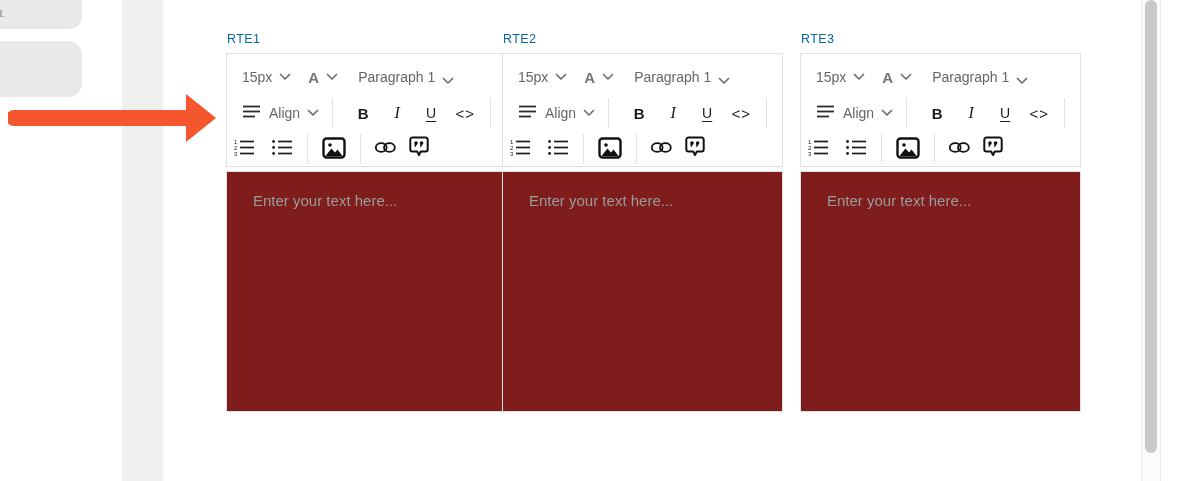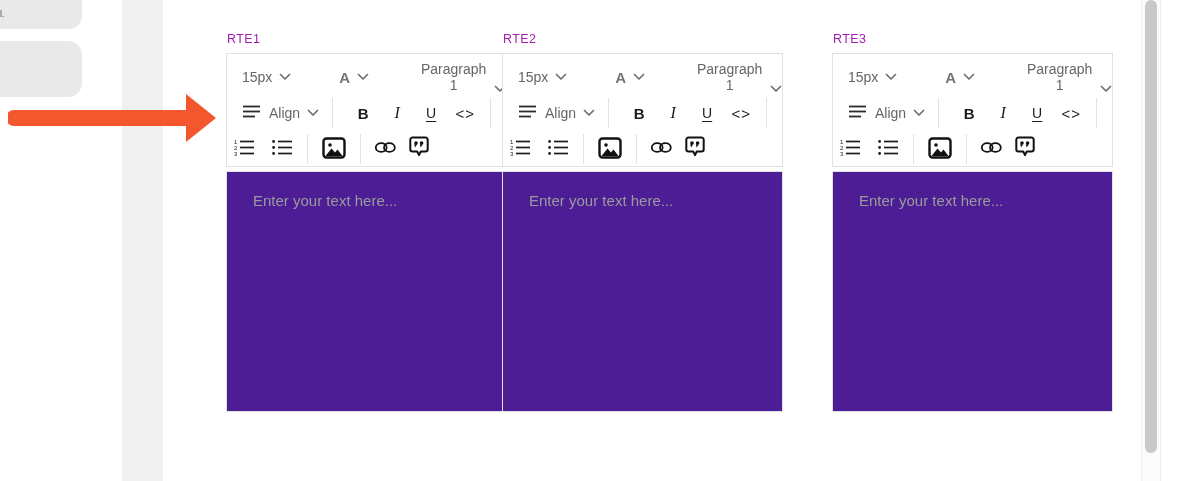--- a/index.html
+++ b/index.html
@@ -13,46 +13,46 @@
   .pill2 { left:-22px; top:41px; width:104px; height:56px; border-radius:14px; }
   .tiny-text { position:absolute; left:0px; top:9px; font-size:9px; color:#555; }
 
   .strip { position:absolute; left:122px; top:0; width:41px; height:481px; background:#f0f0f0; }
 
   
   .arrow-svg { position:absolute; left:8px; top:93px; }
 
   
   .editor { position:absolute; top:0; width:281px; height:481px; }
-  .ed1 { left:226px; } .ed2 { left:502px; } .ed3 { left:832px;border-radius:14px; }
-  .rte-label { position:absolute; top:32px; left:1px; font-size:12.5px; color:#a21caf; letter-spacing:.4px; }
+  .ed1 { left:226px; } .ed2 { left:502px; } .ed3 { left:800px;border-radius:14px; }
+  .rte-label { position:absolute; top:32px; left:1px; font-size:12.5px; color:#0369a1; letter-spacing:.4px; }
   .toolbar { position:absolute; top:53px; left:0; width:281px; height:114px;
              background:#fff; border:1px solid #e1e1e1; padding-top:5px; }
   .trow { height:36px; display:flex; align-items:center; }
-  .r1 { padding-left:15px;gap:31px; } .r2 { padding-left:15px; } .r3 { padding-left:3px; }
+  .r1 { padding-left:15px; } .r2 { padding-left:15px; } .r3 { padding-left:3px; }
   .dd { display:flex; align-items:center; background:none; border:none; cursor:pointer;
         font-family:"Liberation Sans", sans-serif; }
   .dd .lbl { font-size:14px; color:#666; }
   .dd .chev { margin-left:7px; display:flex; }
   .fc-a { font-size:15px; font-weight:bold; color:#757575; }
   .ml17 { margin-left:17px; } .ml20 { margin-left:20px;align-items:flex-end; }
   .sep { width:1px; height:30px; background:#e2e2e2; align-self:center; }
   .sep-r2 { margin:0 13px; } .sep-r2e { margin-left:8px; } .sep-r3 { margin:0 11px; }
   .tbtn { background:none; border:none; cursor:pointer; display:flex;
           align-items:center; justify-content:center;
           font-family:"Liberation Sans", sans-serif; color:#1b1b1b; }
   .w34 { width:34px; } .w28 { width:28px; } .w30 { width:30px; } .w26 { width:26px; }
   .b-bold { font-weight:bold; font-size:15px; }
   .b-italic { font-family:"Liberation Serif", serif; font-style:italic; font-size:16px; }
   .b-under { font-size:14px; text-decoration:underline; text-underline-offset:3px; }
   .b-code { font-size:15px; letter-spacing:1px; }
   .gap8 { margin-left:8px; } .gap10 { margin-left:10px; }
 
   .textarea { position:absolute; top:171px; left:0; width:281px; height:241px;
-              background:#4c1d95; border:1px solid #e1e1e1; cursor:text; }
+              background:#7f1d1d; border:1px solid #e1e1e1; cursor:text; }
   .placeholder { position:absolute; left:26px; top:20px; font-size:15px; color:#9b9b9b; }
 
   
   .scroll-track { position:absolute; left:1141px; top:0; width:20px; height:481px;
                   background:#fbfbfb; border-left:1px solid #ededed; border-right:1px solid #ededed; }
   .scroll-thumb { position:absolute; left:3px; top:0px; width:12px; height:453px;
                   background:#c9c9c9; border-radius:6px; }
 </style>
 </head>
 <body>

